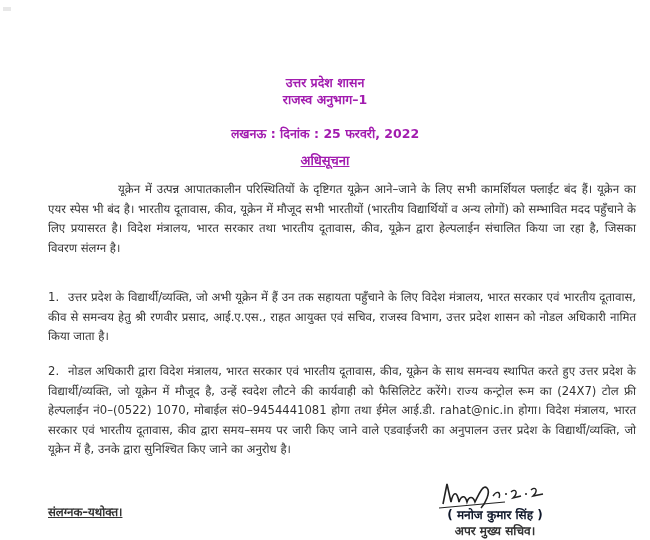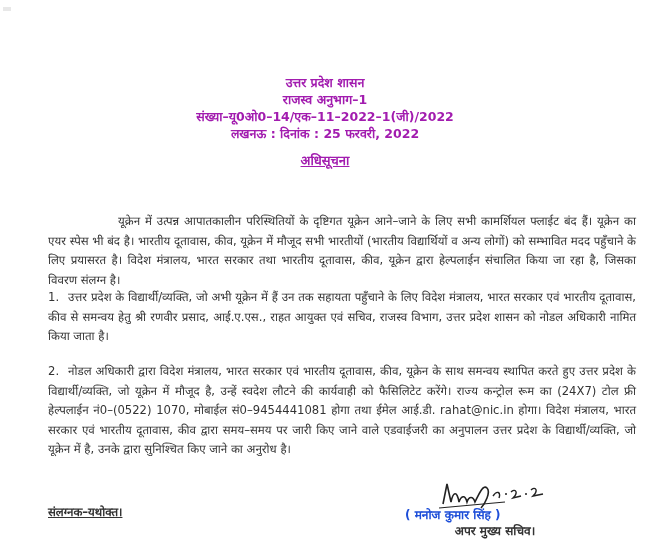--- a/index.html
+++ b/index.html
@@ -8,40 +8,39 @@
     font-family:"DejaVu Sans", sans-serif; color:#2a2a2a; position:relative;
   }
   .page { position:absolute; left:0; top:0; width:650px; height:540px; }
   .header { position:absolute; left:0; width:650px; text-align:center; font-size:12.5px; font-weight:bold; color:#a21caf; }
   .h1 { top:74px; }
   .h2 { top:91px; }
   .h3 { top:108px; }
   .h4 { top:125px; }
   .h5 { top:151px; text-decoration:underline; font-size:13px; }
   .para { position:absolute; left:48px; width:588px; font-size:11.6px; line-height:19.6px; color:#333; text-align:justify; }
-  .p0 { top:180px;margin-top:32px; }
+  .p0 { top:180px; }
   .p1 { top:288px; }
   .p2 { top:362px; }
   .indent { display:inline-block; width:70px; }
   .num { display:inline-block; width:20px; }
   .encl { position:absolute; left:48px; top:496px; font-size:11.6px; font-weight:bold; text-decoration:underline; color:#333;margin-top:8px; }
   .sig { position:absolute; left:435px; top:478px; width:150px; height:32px; }
-  .signame { position:absolute; left:405px; top:506px; width:180px; font-size:12px; font-weight:bold; color:#1d4ed8; }
+  .signame { position:absolute; left:405px; top:506px; width:180px; text-align:center; font-size:12px; font-weight:bold; color:#0f172a; }
   .sigdesig { position:absolute; left:405px; top:522px; width:180px; text-align:center; font-size:12px; font-weight:bold; color:#333; }
   .speck { position:absolute; left:3px; top:7px; width:8px; height:4px; background:#e8e8e8; }
 </style>
 </head>
 <body>
 
 <div class="page">
   <div class="speck"></div>
 
   <div class="header h1">उत्तर प्रदेश शासन</div>
   <div class="header h2">राजस्व अनुभाग–1</div>
-  <div class="header h3">संख्या–यू0ओ0–14/एक–11–2022–1(जी)/2022</div>
   <div class="header h4">लखनऊ : दिनांक : 25 फरवरी, 2022</div>
   <div class="header h5">अधिसूचना</div>
 
   <div class="para p0">
     <span class="indent"></span><span>यूक्रेन में उत्पन्न आपातकालीन परिस्थितियों के दृष्टिगत यूक्रेन आने–जाने के लिए सभी कामर्शियल फ्लाईट बंद हैं। यूक्रेन का एयर स्पेस भी बंद है। भारतीय दूतावास, कीव, यूक्रेन में मौजूद सभी भारतीयों (भारतीय विद्यार्थियों व अन्य लोगों) को सम्भावित मदद पहुँचाने के लिए प्रयासरत है। विदेश मंत्रालय, भारत सरकार तथा भारतीय दूतावास, कीव, यूक्रेन द्वारा हेल्पलाईन संचालित किया जा रहा है, जिसका विवरण संलग्न है।</span>
   </div>
 
   <div class="para p1">
     <span class="num">1.</span><span>उत्तर प्रदेश के विद्यार्थी/व्यक्ति, जो अभी यूक्रेन में हैं उन तक सहायता पहुँचाने के लिए विदेश मंत्रालय, भारत सरकार एवं भारतीय दूतावास, कीव से समन्वय हेतु श्री रणवीर प्रसाद, आई.ए.एस., राहत आयुक्त एवं सचिव, राजस्व विभाग, उत्तर प्रदेश शासन को नोडल अधिकारी नामित किया जाता है।</span>
   </div>

